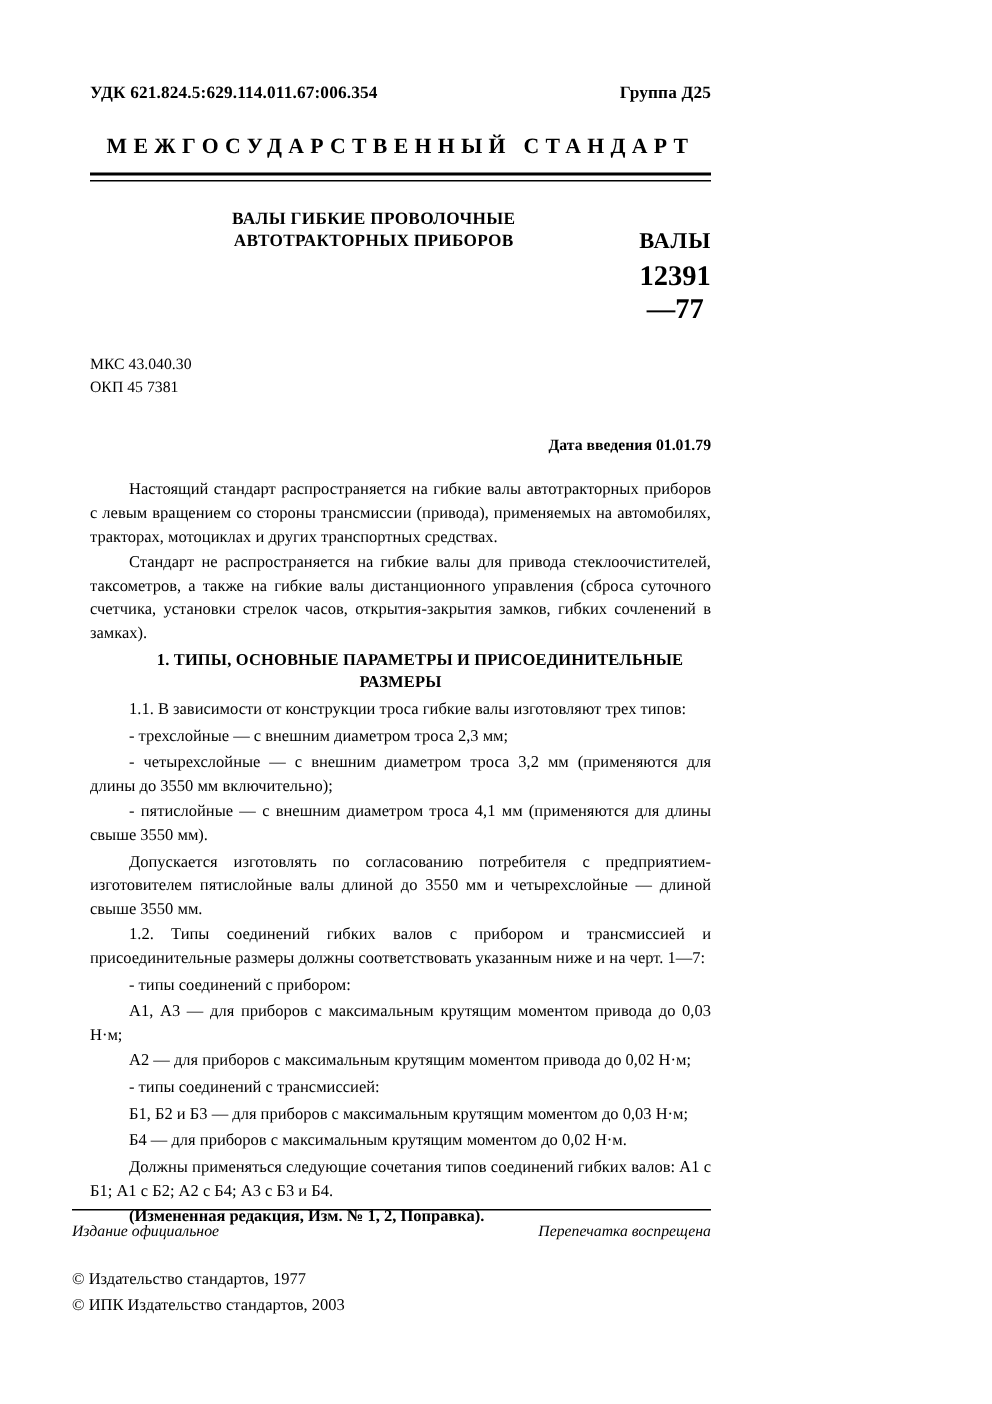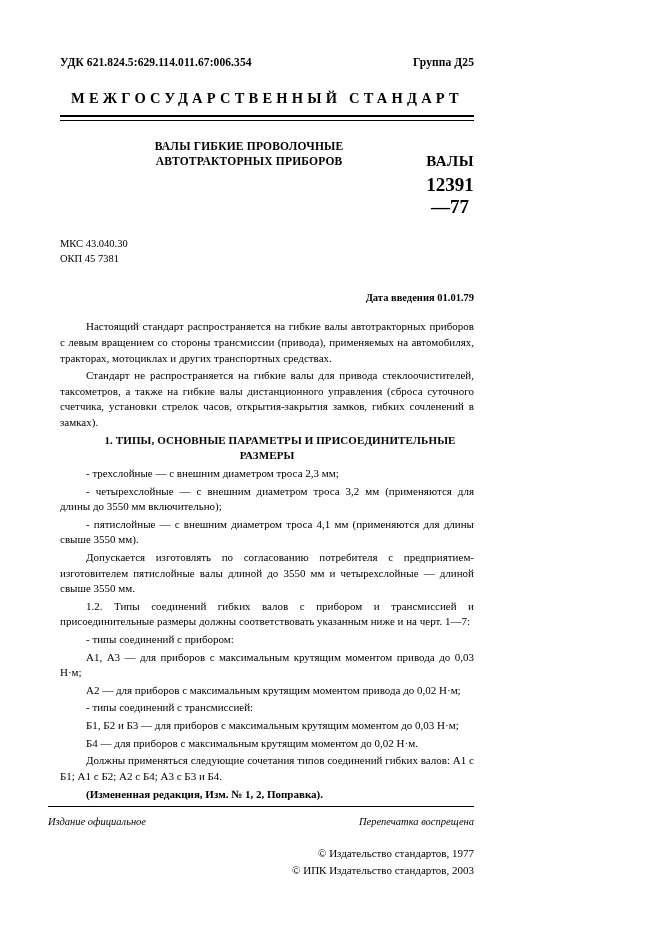--- a/index.html
+++ b/index.html
@@ -144,21 +144,20 @@
     margin-bottom: 9px;
   }
   .footer-row {
     display: flex;
     justify-content: space-between;
     font-size: 10.5px;
     font-style: italic;
   }
   .copyright {
     margin-top: 18px;
-    text-align: right;
     font-size: 11px;
     line-height: 1.5;
   }
 </style>
 </head>
 <body>
 
 <div class="page">
 
   <div class="top-row">
@@ -191,20 +190,21 @@
     <span>Дата введения</span>
     <span>01.01.79</span>
   </div>
 
   <div class="body-text">
     <p>Настоящий стандарт распространяется на гибкие валы автотракторных приборов с левым вращением со стороны трансмиссии (привода), применяемых на автомобилях, тракторах, мотоциклах и других транспортных средствах.</p>
     <p>Стандарт не распространяется на гибкие валы для привода стеклоочистителей, таксометров, а также на гибкие валы дистанционного управления (сброса суточного счетчика, установки стрелок часов, открытия-закрытия замков, гибких сочленений в замках).</p>
 
     <p class="section-head">1. ТИПЫ, ОСНОВНЫЕ ПАРАМЕТРЫ И ПРИСОЕДИНИТЕЛЬНЫЕ РАЗМЕРЫ</p>
 
+    <p>1.1.  В зависимости от конструкции троса гибкие валы изготовляют трех типов:</p>
     <p>- трехслойные — с внешним диаметром троса 2,3 мм;</p>
     <p>- четырехслойные — с внешним диаметром троса 3,2 мм (применяются для длины до 3550 мм включительно);</p>
     <p>- пятислойные — с внешним диаметром троса 4,1 мм (применяются для длины свыше 3550 мм).</p>
     <p>Допускается изготовлять по согласованию потребителя с предприятием-изготовителем пятислойные валы длиной до 3550 мм и четырехслойные — длиной свыше 3550 мм.</p>
     <p>1.2.  Типы соединений гибких валов с прибором и трансмиссией и присоединительные размеры должны соответствовать указанным ниже и на черт. 1—7:</p>
     <p>- типы соединений с прибором:</p>
     <p>А1, А3 — для приборов с максимальным крутящим моментом привода до 0,03 Н·м;</p>
     <p>А2 — для приборов с максимальным крутящим моментом привода до 0,02 Н·м;</p>
     <p>- типы соединений с трансмиссией:</p>
     <p>Б1, Б2 и Б3 — для приборов с максимальным крутящим моментом до 0,03 Н·м;</p>

